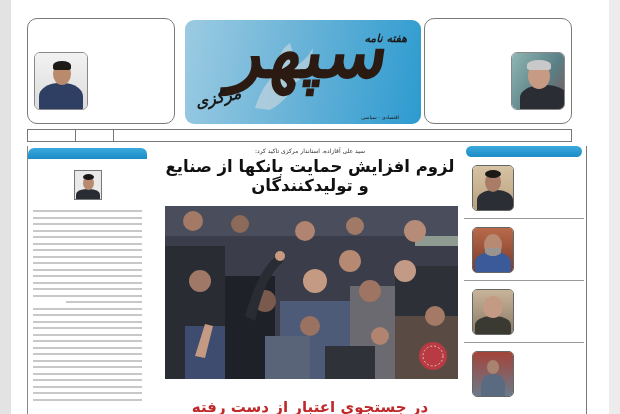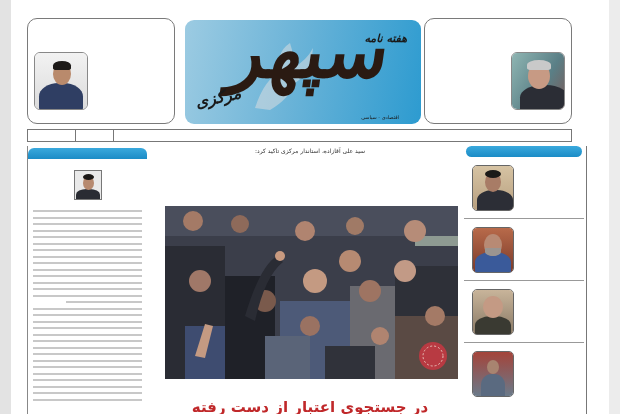--- a/index.html
+++ b/index.html
@@ -182,20 +182,21 @@
     <div class="ln"></div>
       <div class="ln"></div>
       <div class="ln"></div>
       <div class="ln"></div>
       <div class="ln"></div>
   </div>
 </div>
 
 <div class="col-main">
   <div class="kicker">سید علی آقازاده، استاندار مرکزی تاکید کرد:</div>
+  <div class="headline">لزوم افزایش حمایت بانکها از صنایع و تولیدکنندگان</div>
   <div class="page-ref illegible-block" style="justify-content:flex-start;"></div>
   <div class="main-photo">
     <svg width="293" height="173" viewBox="0 0 293 173">
       <rect width="293" height="173" fill="#3b3e4a"></rect>
       <rect x="250" y="0" width="43" height="40" fill="#8e9a92"></rect>
       <rect x="0" y="0" width="293" height="30" fill="#4a4e5c"></rect>
 
       <rect x="0" y="40" width="60" height="133" fill="#2a2c34"></rect>
       <rect x="60" y="70" width="50" height="103" fill="#1f2128"></rect>
       <rect x="115" y="95" width="70" height="78" fill="#4d5a78"></rect>

